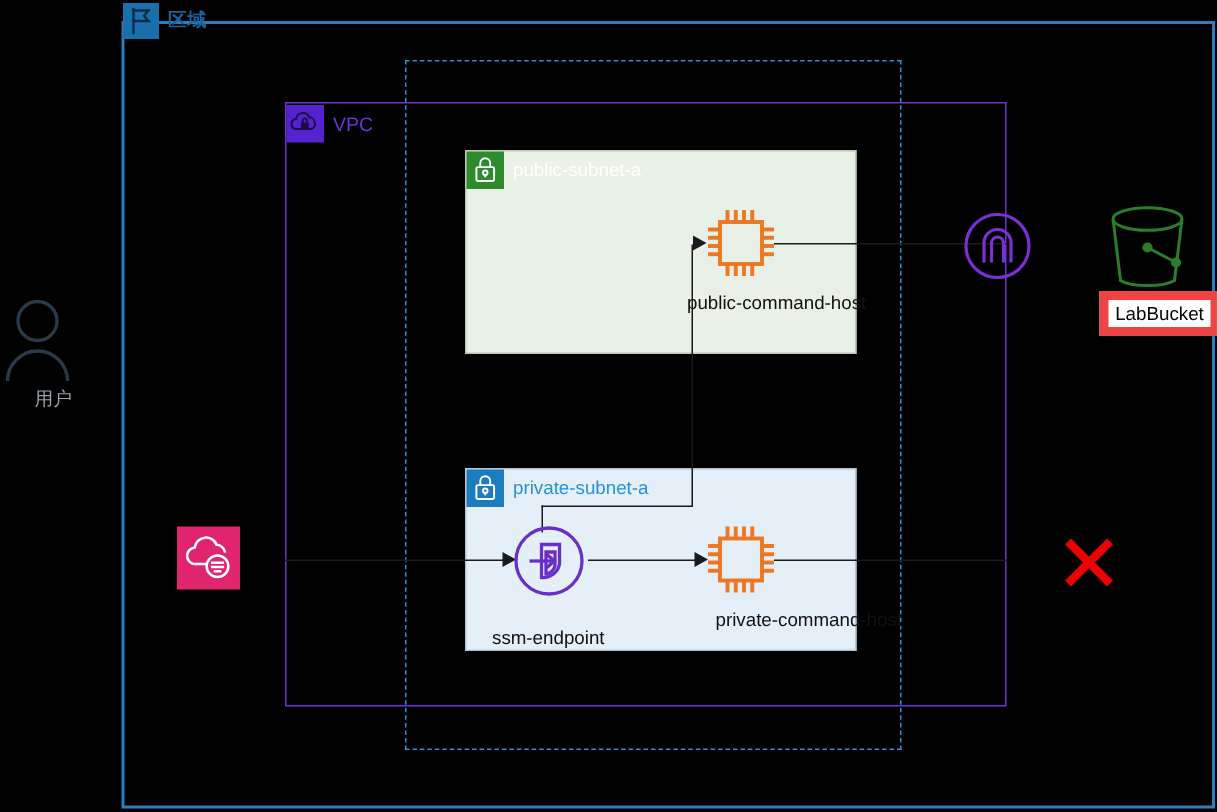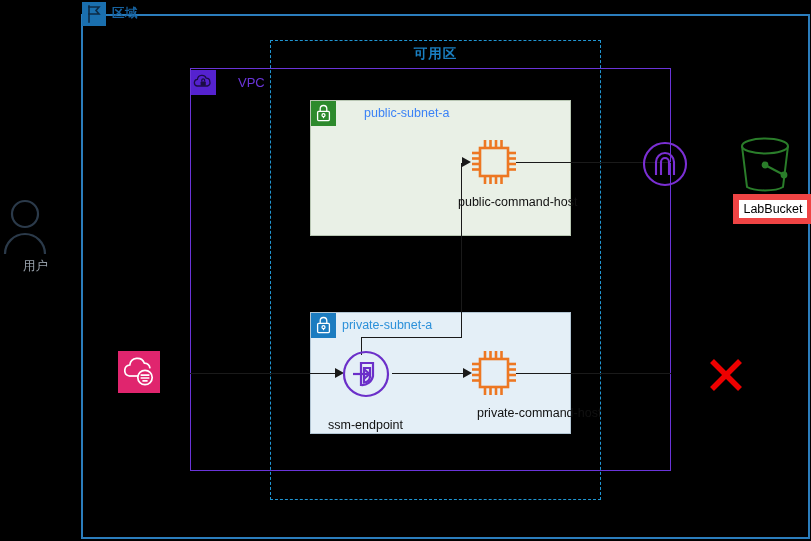--- a/index.html
+++ b/index.html
@@ -12,37 +12,37 @@
   
   .region-box{left:81px;top:14px;width:729px;height:525px;
               border:2px solid #2b7dbc;box-sizing:border-box;background:transparent;}
   .region-tab{left:82px;top:2px;width:24px;height:24px;background:#1a6fae;}
   .region-label{left:112px;top:5px;font-size:12.5px;color:#1763a0;font-weight:700;
                 letter-spacing:.5px;}
 
   .vpc-box{left:190px;top:68px;width:481px;height:403px;
            border:1.6px solid #6a34d9;box-sizing:border-box;}
   .vpc-tab{left:191px;top:70px;width:25px;height:25px;background:#5522cf;}
-  .vpc-label{left:222px;top:75px;font-size:13px;color:#6a34d9;margin-left:16px;}
+  .vpc-label{left:222px;top:75px;font-size:13px;color:#6a34d9;}
 
   .az-box{left:270px;top:40px;width:331px;height:460px;
           border:1.6px dashed #2196d3;box-sizing:border-box;}
   .az-label{left:270px;top:45px;width:331px;text-align:center;
             font-size:13.5px;color:#1a7fc1;font-weight:700;letter-spacing:1px;}
 
   .subnet{box-sizing:border-box;}
   .subnet-pub{left:310px;top:100px;width:261px;height:136px;
               background:#e9f0e6;border:1px solid #b9c7b4;}
   .subnet-priv{left:310px;top:312px;width:261px;height:122px;
                background:#e4eff7;border:1px solid #b3c6d4;}
   .subnet-tab{width:25px;height:25px;}
   .tab-pub{left:311px;top:101px;background:#2d8a2d;}
   .tab-priv{left:311px;top:313px;background:#1c7cc0;}
   .subnet-name{font-size:12.5px;}
-  .name-pub{left:342px;top:106px;color:#3b82f6;margin-left:22px;}
+  .name-pub{left:342px;top:106px;color:#ffffff;}
   .name-priv{left:342px;top:318px;color:#2b90d9;}
 
   
   .wire{background:#1a1a1a;}
   .hline{height:1.4px;}
   .vline{width:1.4px;}
 
   
   .node-label{font-size:12.5px;color:#111;white-space:nowrap;}
   .label-boxed{background:#fff;color:#000;padding:1px 2px;border:6px solid #ef4444;
@@ -63,21 +63,20 @@
     <svg width="24" height="24" viewBox="0 0 24 24">
       <g stroke="#0d2b45" stroke-width="1.6" fill="none" stroke-linecap="square">
         <line x1="7" y1="4" x2="7" y2="20"></line>
         <path d="M7 5 H17 L14 8.5 L17 12 H7"></path>
       </g>
     </svg>
   </div>
   <div class="abs region-label">区域</div>
 
   <div class="abs az-box"></div>
-  <div class="abs az-label">可用区</div>
 
   <div class="abs vpc-box"></div>
   <div class="abs vpc-tab">
     <svg width="25" height="25" viewBox="0 0 25 25">
       <g stroke="#1b0d45" stroke-width="1.3" fill="none">
         <path d="M6 16 a3.4 3.4 0 0 1 .4-6.7 a4.6 4.6 0 0 1 8.8-1.1 a3.6 3.6 0 0 1 3.6 3.5 a3.2 3.2 0 0 1 -2.4 4.3 Z"></path>
         <rect x="9.6" y="11.6" width="5.2" height="4.1" rx="0.6" fill="#1b0d45" stroke="none"></rect>
         <path d="M10.8 11.6 v-1.3 a1.4 1.4 0 0 1 2.8 0 v1.3"></path>
       </g>
     </svg>

